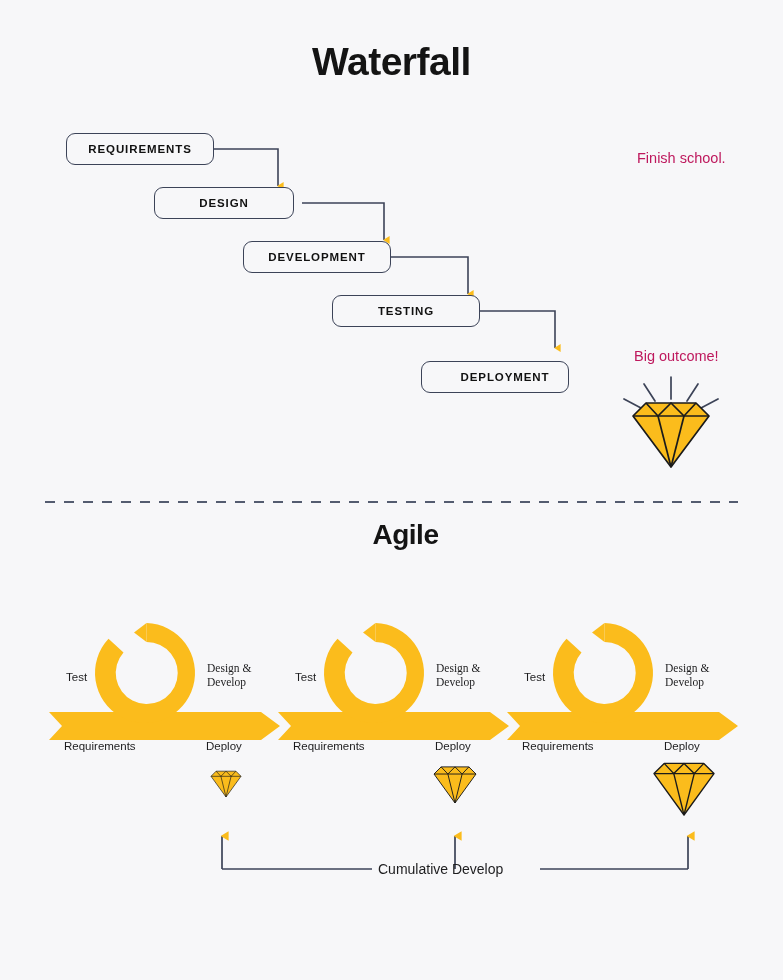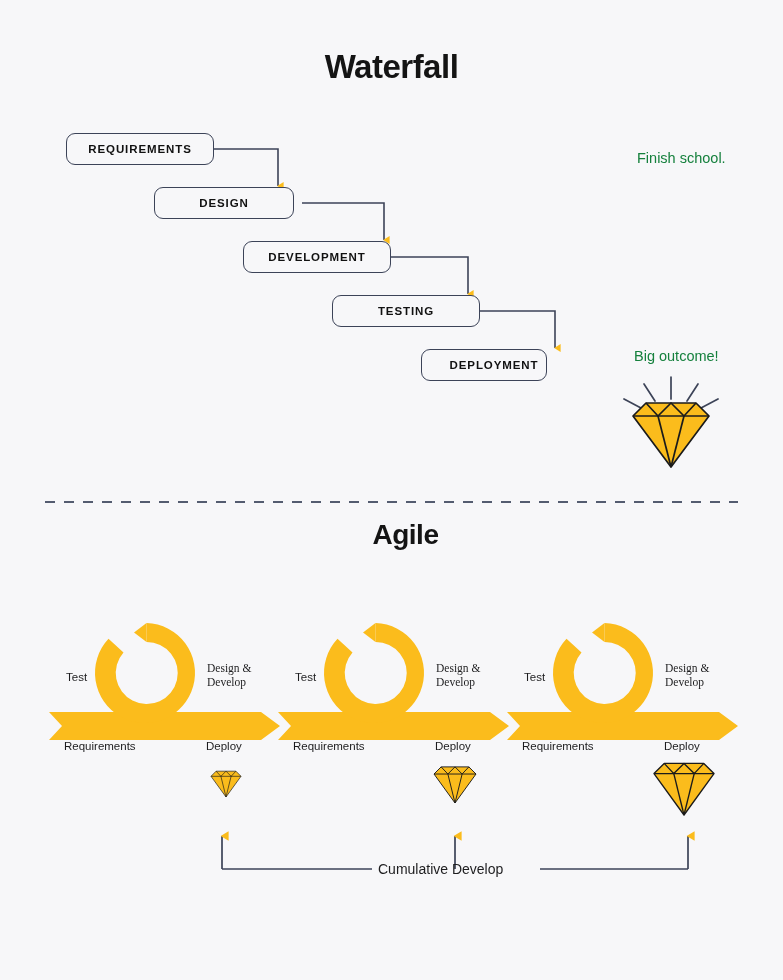--- a/index.html
+++ b/index.html
@@ -23,21 +23,21 @@
     height: 980px;
   }
   .section-title {
     position: absolute;
     width: 783px;
     text-align: center;
     font-weight: bold;
     color: #141414;
     letter-spacing: -0.5px;
   }
-  #waterfall-title { top: 48px; font-size: 33px; }
+  #waterfall-title { top: 40px; font-size: 39px; }
   #agile-title     { top: 519px; font-size: 28px; padding-left: 14px; }
 
   .wf-box {
     position: absolute;
     box-sizing: border-box;
     border: 1.6px solid #3c4358;
     border-radius: 9px;
     background: #f7f7f9;
     height: 32px;
     display: flex;
@@ -47,21 +47,21 @@
   .wf-box span {
     font-size: 11.5px;
     font-weight: bold;
     letter-spacing: 0.9px;
     color: #111;
   }
 
   .note {
     position: absolute;
     font-size: 14.5px;
-    color: #15803d;
+    color: #be185d;
     white-space: nowrap;
   }
   #finish-school { left: 637px; top: 150px; }
   #big-outcome   { left: 634px; top: 348px; }
 
   .agile-label {
     position: absolute;
     font-size: 11.5px;
     color: #1d1d1f;
     line-height: 1.25;
@@ -116,21 +116,21 @@
   </div>
   <div class="wf-box" style="left:154px; top:187px; width:140px;">
     <span>DESIGN</span>
   </div>
   <div class="wf-box" style="left:332px; top:295px; width:148px;">
     <span>TESTING</span>
   </div>
   <div class="wf-box" style="left:243px; top:241px; width:148px;">
     <span>DEVELOPMENT</span>
   </div>
-  <div class="wf-box" style="left:421px; top:349px; width:126px;padding-left:20px;">
+  <div class="wf-box" style="left:421px; top:361px; width:148px;padding-left:20px;">
     <span>DEPLOYMENT</span>
   </div>
 
   <div class="note" id="finish-school">Finish school.</div>
 
   <div class="note" id="big-outcome">Big outcome!</div>
 
   <svg class="svg-layer">
     <g transform="translate(671,430)">
 

